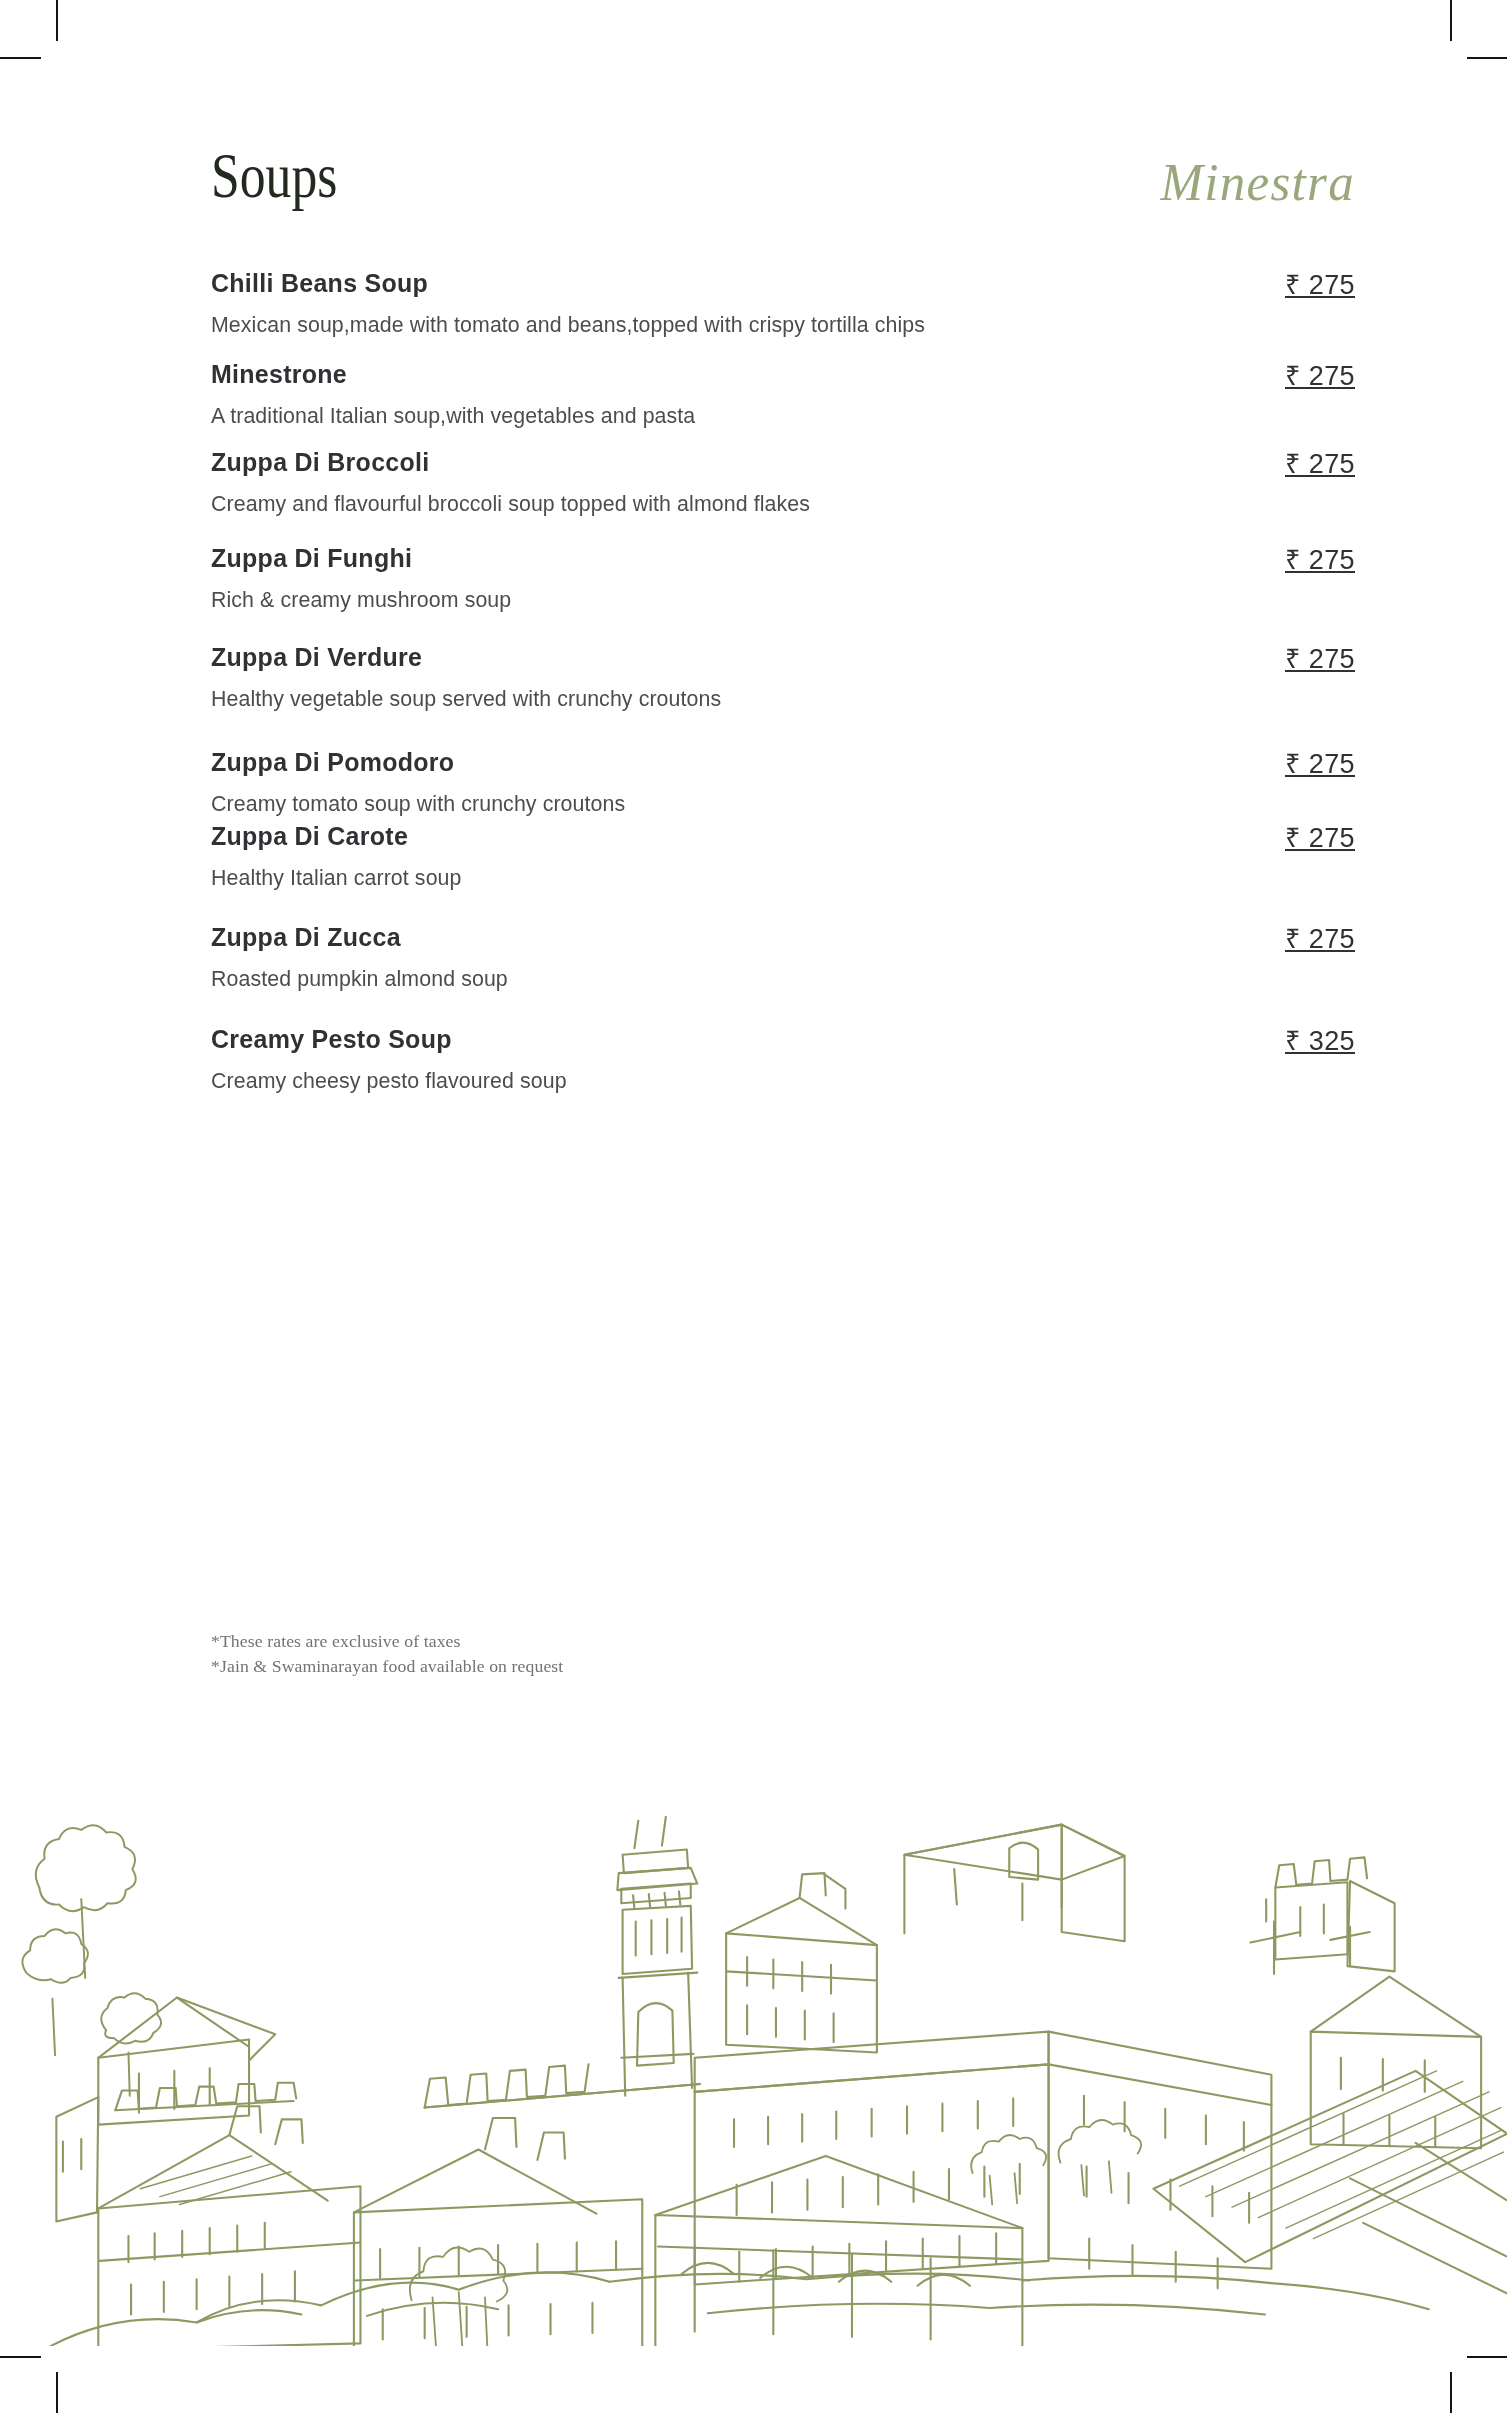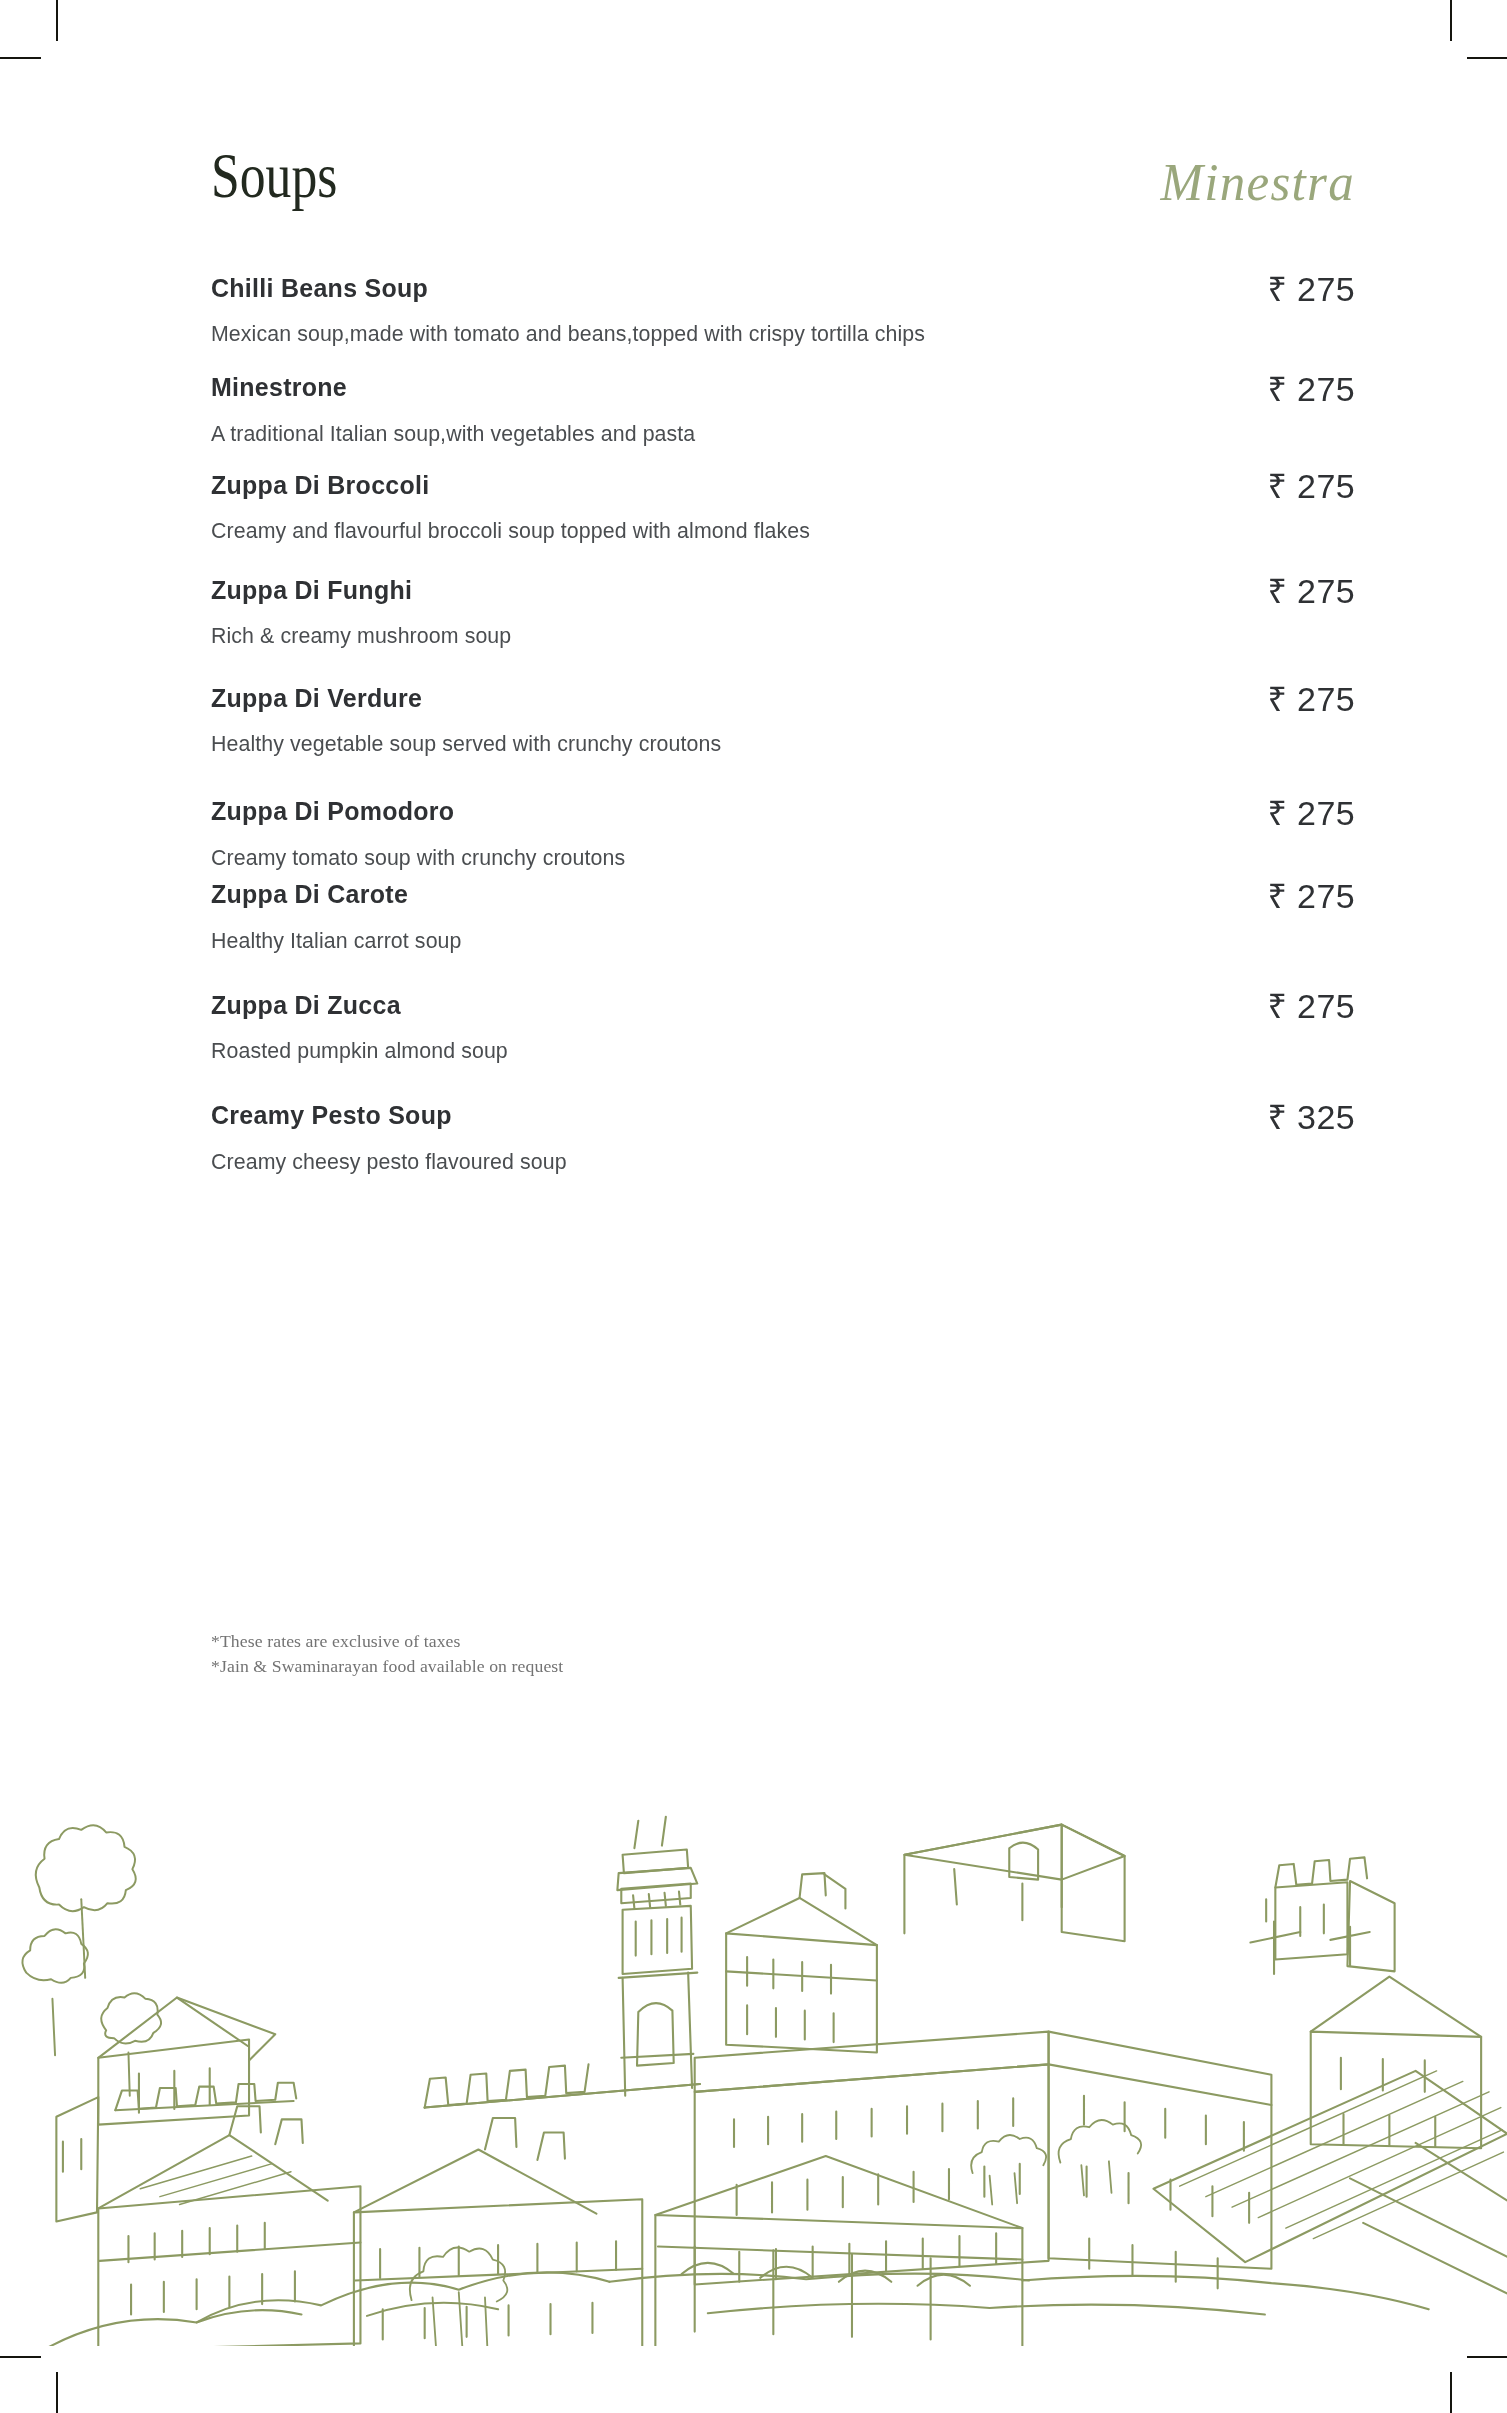--- a/index.html
+++ b/index.html
@@ -93,27 +93,28 @@
     font-size: 26px;
     font-weight: bold;
     color: #2f3134;
     letter-spacing: 0.3px;
     white-space: nowrap;
     transform: scaleX(0.96);
     transform-origin: left center;
   }
   .item-price {
     font-family: "Liberation Sans", sans-serif;
-    font-size: 34px;
+    font-size: 27px;
     font-weight: normal;
     color: #2f3134;
     letter-spacing: 0.4px;
     white-space: nowrap;
     text-align: right;
     flex: none;
+    text-decoration: underline;
   }
   .item-desc {
     font-family: "Liberation Sans", sans-serif;
     font-size: 22px;
     font-weight: normal;
     color: #4a4d50;
     line-height: 1.26;
     letter-spacing: 0.1px;
     max-width: 852px;
     margin-top: 9.2px;

